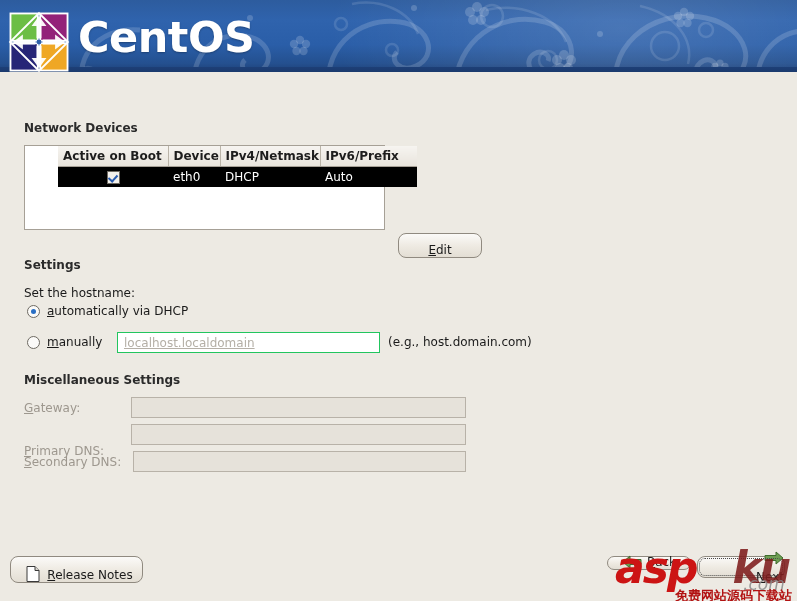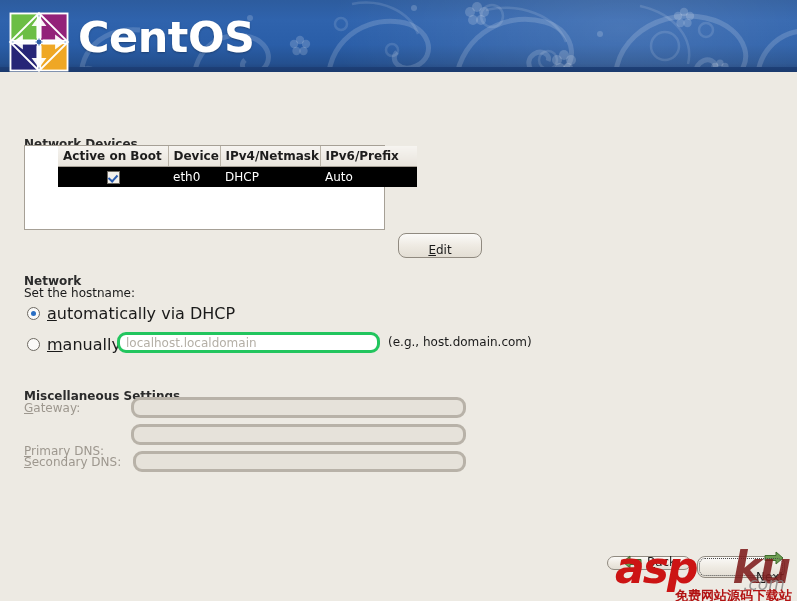--- a/index.html
+++ b/index.html
@@ -65,21 +65,20 @@
     left: 0; top: 88px;
     width: 797px;
     height: 513px;
   }
 
   .section-title {
     position: absolute;
     font-size: 12px;
     font-weight: bold;
     color: #2b2b2b;
-    margin-top: 16px;
   }
   #sec-network { left: 24px; top: 33px; }
   #sec-hostname { left: 24px; top: 170px; }
   #sec-misc { left: 24px; top: 285px; }
 
   
   .table-wrap {
     position: absolute;
     left: 24px; top: 57px;
     width: 361px;
@@ -195,33 +194,34 @@
     box-sizing: border-box;
   }
   .radio.on::after {
     content: "";
     position: absolute;
     left: 3px; top: 3px;
     width: 5px; height: 5px;
     border-radius: 50%;
     background: #2a6fc4;
   }
-  .radio-label { font-size: 16px; color: #1a1a1a; white-space: nowrap; }
+  .radio-label { font-size: 12px; color: #1a1a1a; white-space: nowrap; }
 
   .txt {
     position: absolute;
     background: #ffffff;
-    border: 3px solid #22c55e;
-    border-radius: 9px;
+    border: 1px solid #22c55e;
+    border-radius: 0;
     box-sizing: border-box;
     font-size: 12px;
     color: #1a1a1a;
     padding: 0 6px;
     display: flex;
     align-items: center;
+    text-decoration: underline;
   }
   .txt.ph { color: #b4afa6; }
   .txt.disabled {
     background: #e6e2da;
     border-color: #b8b2a8;
     color: #a9a39a;
   }
   #inp-hostname { left: 117px; top: 244px; width: 263px; height: 21px; }
   #hint-hostname { left: 388px; top: 247px; }
 
@@ -397,21 +397,21 @@
           <td class="c-v6">Auto</td>
         </tr>
       </tbody>
     </table>
   </div>
 
   <div class="btn btn-edit">
     <span><span class="acc">E</span>dit</span>
   </div>
 
-  <div class="section-title" id="sec-hostname">Network</div>
+  <div class="section-title" id="sec-hostname">Settings</div>
   <div class="lbl" id="lbl-sethost">Set the hostname:</div>
 
   <div class="radio-row" id="radio-dhcp">
     <span class="radio on"></span>
     <span class="radio-label"><span class="acc">a</span>utomatically via DHCP</span>
   </div>
 
   <div class="radio-row" id="radio-manual">
     <span class="radio"></span>
     <span class="radio-label"><span class="acc">m</span>anually</span>
@@ -424,20 +424,27 @@
 
   <div class="lbl dim" id="lbl-gateway"><span class="acc">G</span>ateway:</div>
   <div class="txt disabled" id="inp-gateway"></div>
 
   <div class="lbl dim" id="lbl-pdns"><span class="acc">P</span>rimary DNS:</div>
   <div class="txt disabled" id="inp-pdns"></div>
 
   <div class="lbl dim" id="lbl-sdns"><span class="acc">S</span>econdary DNS:</div>
   <div class="txt disabled" id="inp-sdns"></div>
 
+  <div class="btn btn-release">
+    <svg class="doc-icon" viewBox="0 0 14 16">
+      <path d="M1 0.5 H9 L13 4.5 V15.5 H1 Z" fill="#ffffff" stroke="#3a3a3a" stroke-width="1"></path>
+      <path d="M9 0.5 V4.5 H13" fill="#d8d4cc" stroke="#3a3a3a" stroke-width="1"></path>
+    </svg>
+    <span><span class="acc">R</span>elease Notes</span>
+  </div>
 
   <div class="btn btn-back">
     <svg class="arrow-icon" viewBox="0 0 20 14">
       <path d="M8 1 L1 7 L8 13 V9.5 H19 V4.5 H8 Z" fill="#6d9e52" stroke="#3f6b2c" stroke-width="1"></path>
     </svg>
     <span><span class="acc">B</span>ack</span>
   </div>
 
   <div class="btn btn-next">
     <svg class="arrow-icon" viewBox="0 0 20 14">

